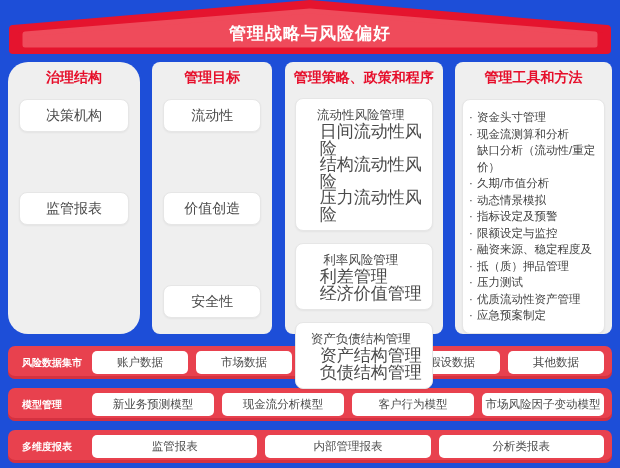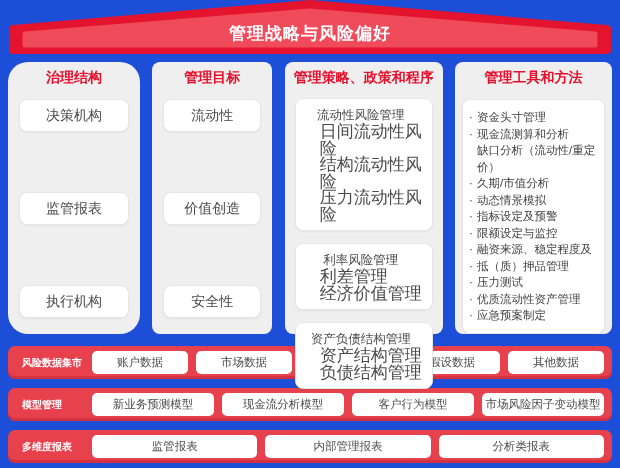--- a/index.html
+++ b/index.html
@@ -65,21 +65,20 @@
     </svg>
     <div class="banner-title">管理战略与风险偏好</div>
   </div>
 
   <div class="columns">
 
     <div class="panel c1">
       <div class="col-header">治理结构</div>
       <div class="node">决策机构</div>
       <div class="node">监管报表</div>
-      <div class="node">执行机构</div>
     </div>
 
     <div class="panel c2">
       <div class="col-header">管理目标</div>
       <div class="node">流动性</div>
       <div class="node">价值创造</div>
       <div class="node">安全性</div>
     </div>
 
     <div class="panel c3">

